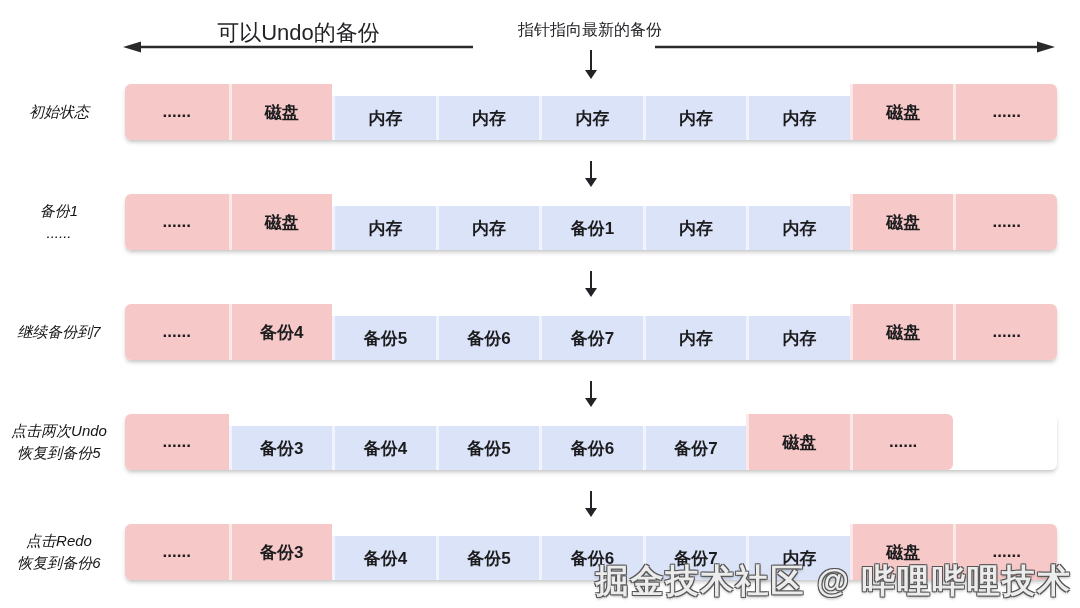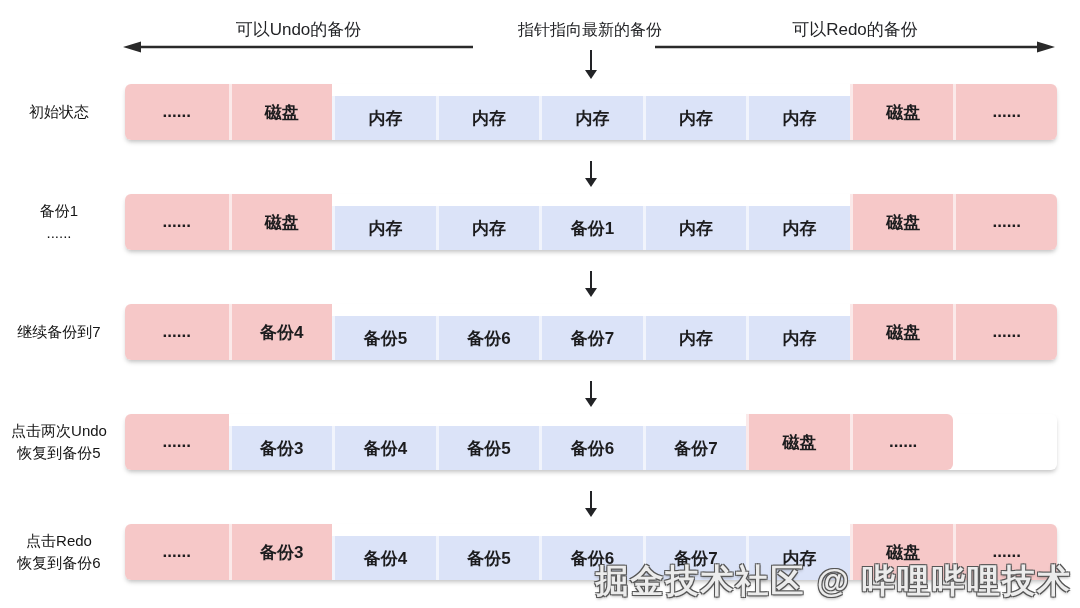--- a/index.html
+++ b/index.html
@@ -9,21 +9,21 @@
     height: 608px;
     background: #ffffff;
     overflow: hidden;
     font-family: "Liberation Sans", "DejaVu Sans", sans-serif;
     color: var(--ink, #1f2023);
   }
   
   .hdr-label {
     position: absolute;
     text-align: center;
-    font-size: 17px;
+    font-size: 22px;
     color: var(--ink, #1f2023);
     white-space: nowrap;
   }
   .hdr-label.undo  { left: 125px; width: 347px; top: 18px; }
   .hdr-label.pointer { left: 490px; width: 200px; top: 20px; font-size: 16px; }
   .hdr-label.redo  { left: 657px; width: 396px; top: 18px; }
   .h-arrow { position: absolute; top: 39px; }
   .h-arrow.left  { left: 123px; }
   .h-arrow.right { left: 655px; }
   
@@ -36,21 +36,21 @@
     border-top: 9px solid var(--ink, #2a2a2a);
   }
   .down-arrow.header-arrow { top: 50px; }
   .down-arrow.header-arrow .shaft { height: 20px; }
   .down-arrow.row-arrow .shaft { height: 17px; }
   
   .state-row { position: absolute; left: 0; width: 1080px; height: 56px; }
   .row-label {
     position: absolute; left: 0; top: 0; width: 118px; height: 56px;
     display: flex; flex-direction: column; justify-content: center; align-items: center;
-    font-size: 15px; line-height: 1.45; color: #141414; text-align: center;
+    font-size: 15px; line-height: 1.45; color: #141414; text-align: center; font-style: italic;
   }
   .row-grid {
     position: absolute; left: 125px; top: 0; width: 932px; height: 56px;
     display: grid; grid-template-columns: repeat(9, 1fr);
     border-radius: 6px;
     box-shadow: 0 3px 4px -1px rgba(120,120,120,0.45);
   }
   .cell {
     box-sizing: border-box;
     display: flex; align-items: center; justify-content: center;
@@ -81,21 +81,20 @@
     <line x1="350" y1="8" x2="14" y2="8" stroke="#2a2a2a" stroke-width="2.5"></line>
     <polygon points="0,8 18,2.5 18,13.5" fill="#2a2a2a"></polygon>
   </svg>
 
   <div class="hdr-label pointer">指针指向最新的备份</div>
   <div class="down-arrow header-arrow">
     <div class="shaft"></div>
       <div class="head"></div>
   </div>
 
-  <div class="hdr-label redo">可以Redo的备份</div>
   <svg class="h-arrow right" width="400" height="16" viewBox="0 0 400 16">
     <line x1="0" y1="8" x2="386" y2="8" stroke="#2a2a2a" stroke-width="2.5"></line>
     <polygon points="400,8 382,2.5 382,13.5" fill="#2a2a2a"></polygon>
   </svg>
 
   <div id="rows-root">
       <div class="state-row" style="top: 84px;">
         <div class="row-label">
           <div class="label-line">初始状态</div>
         </div>

